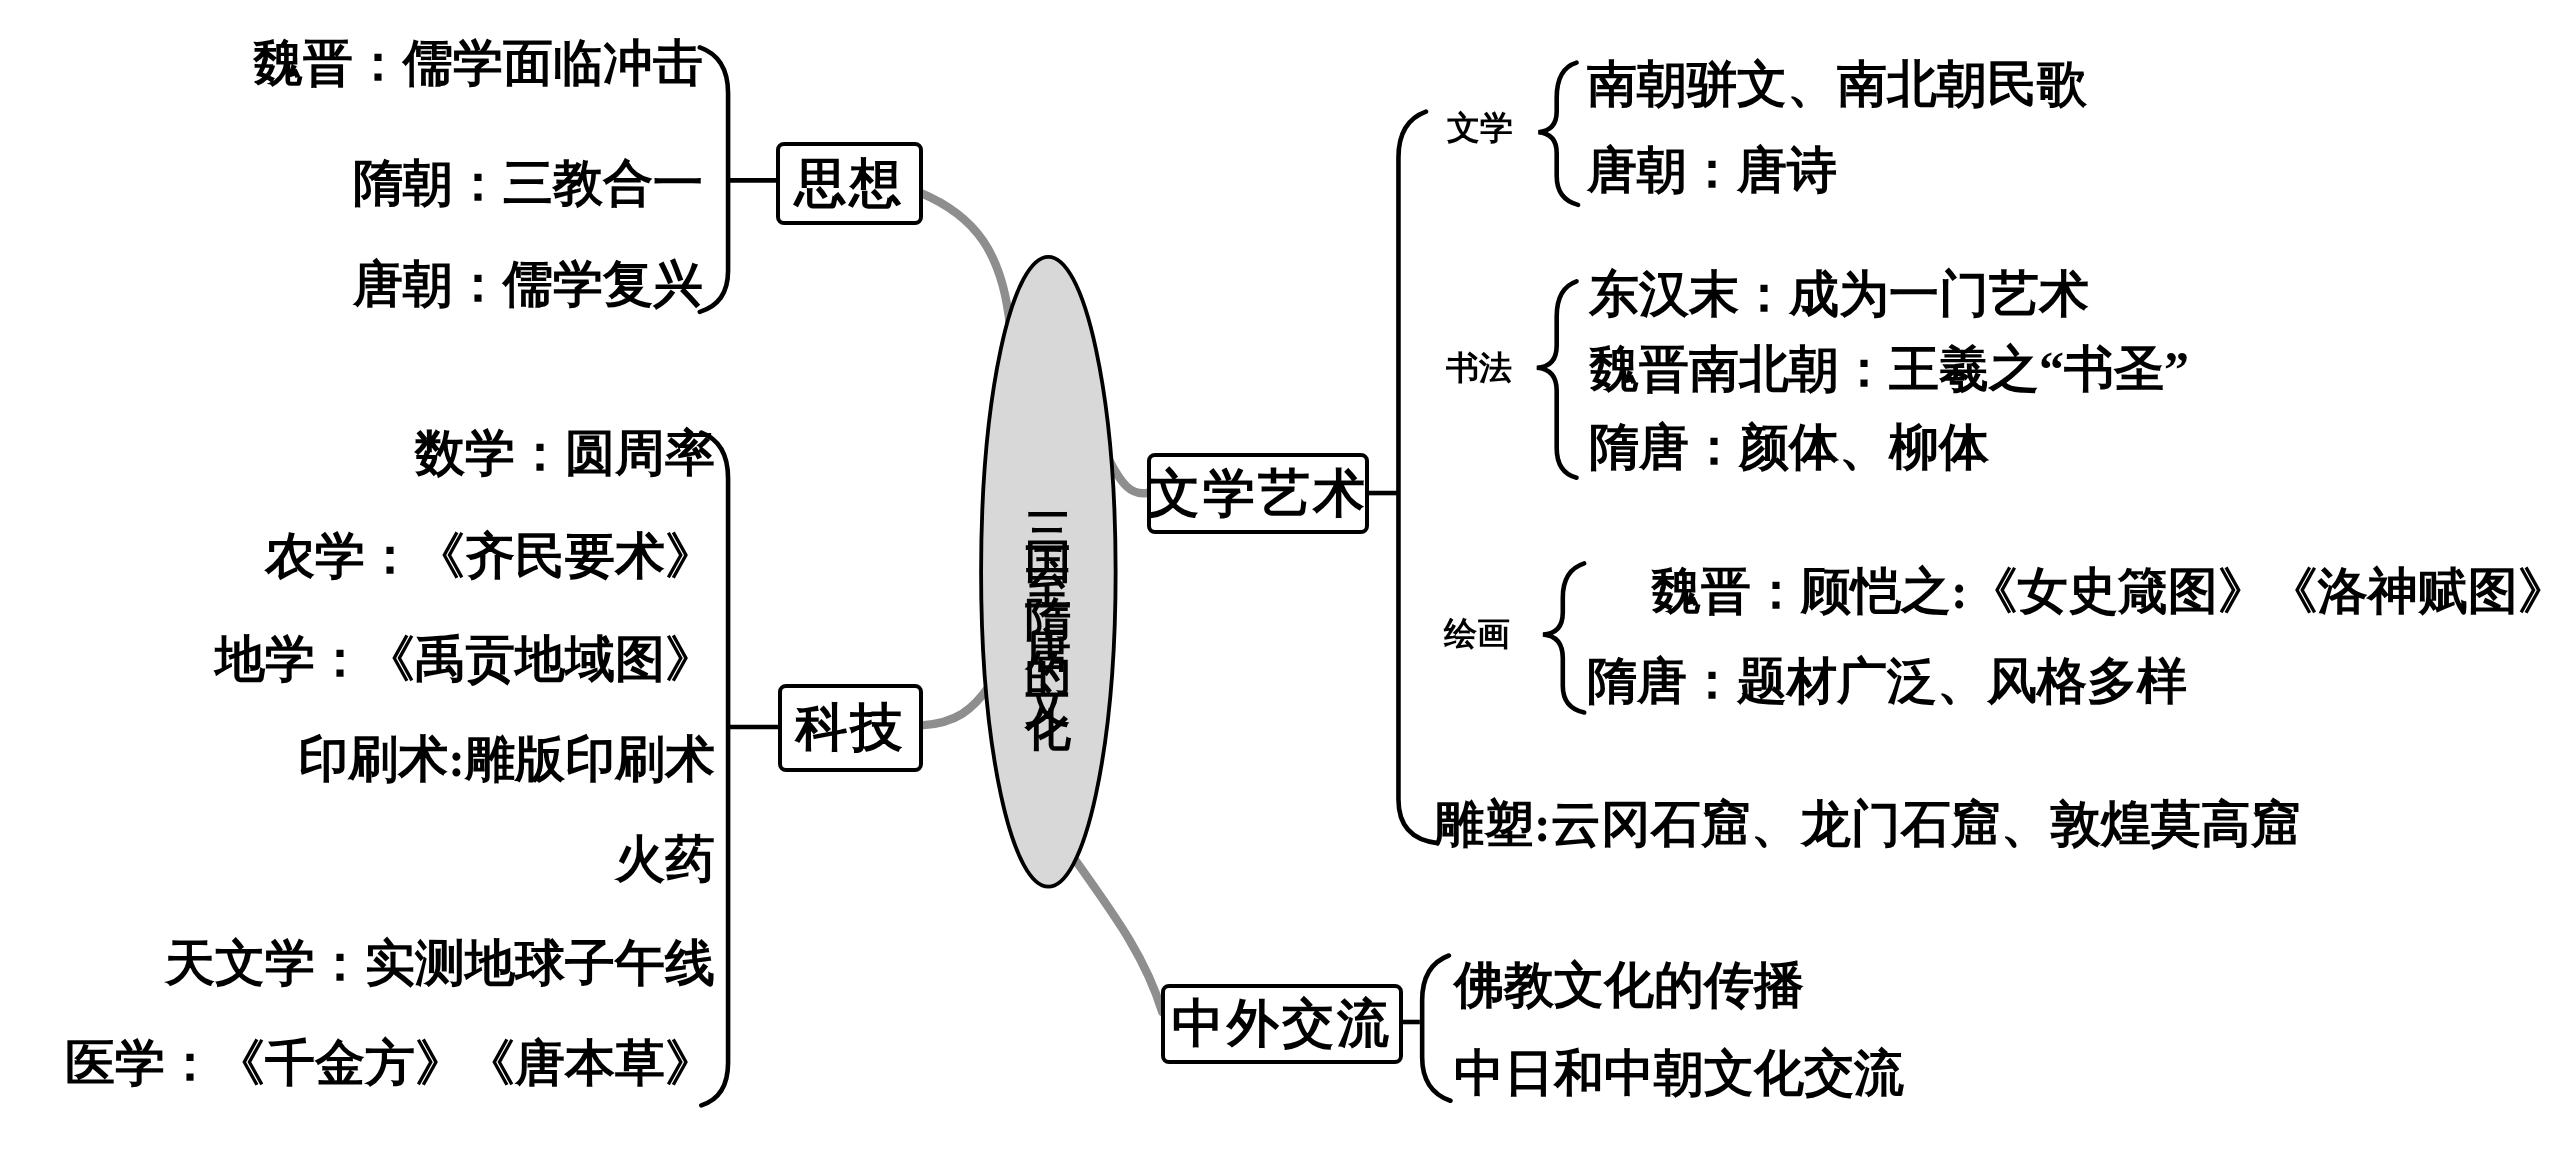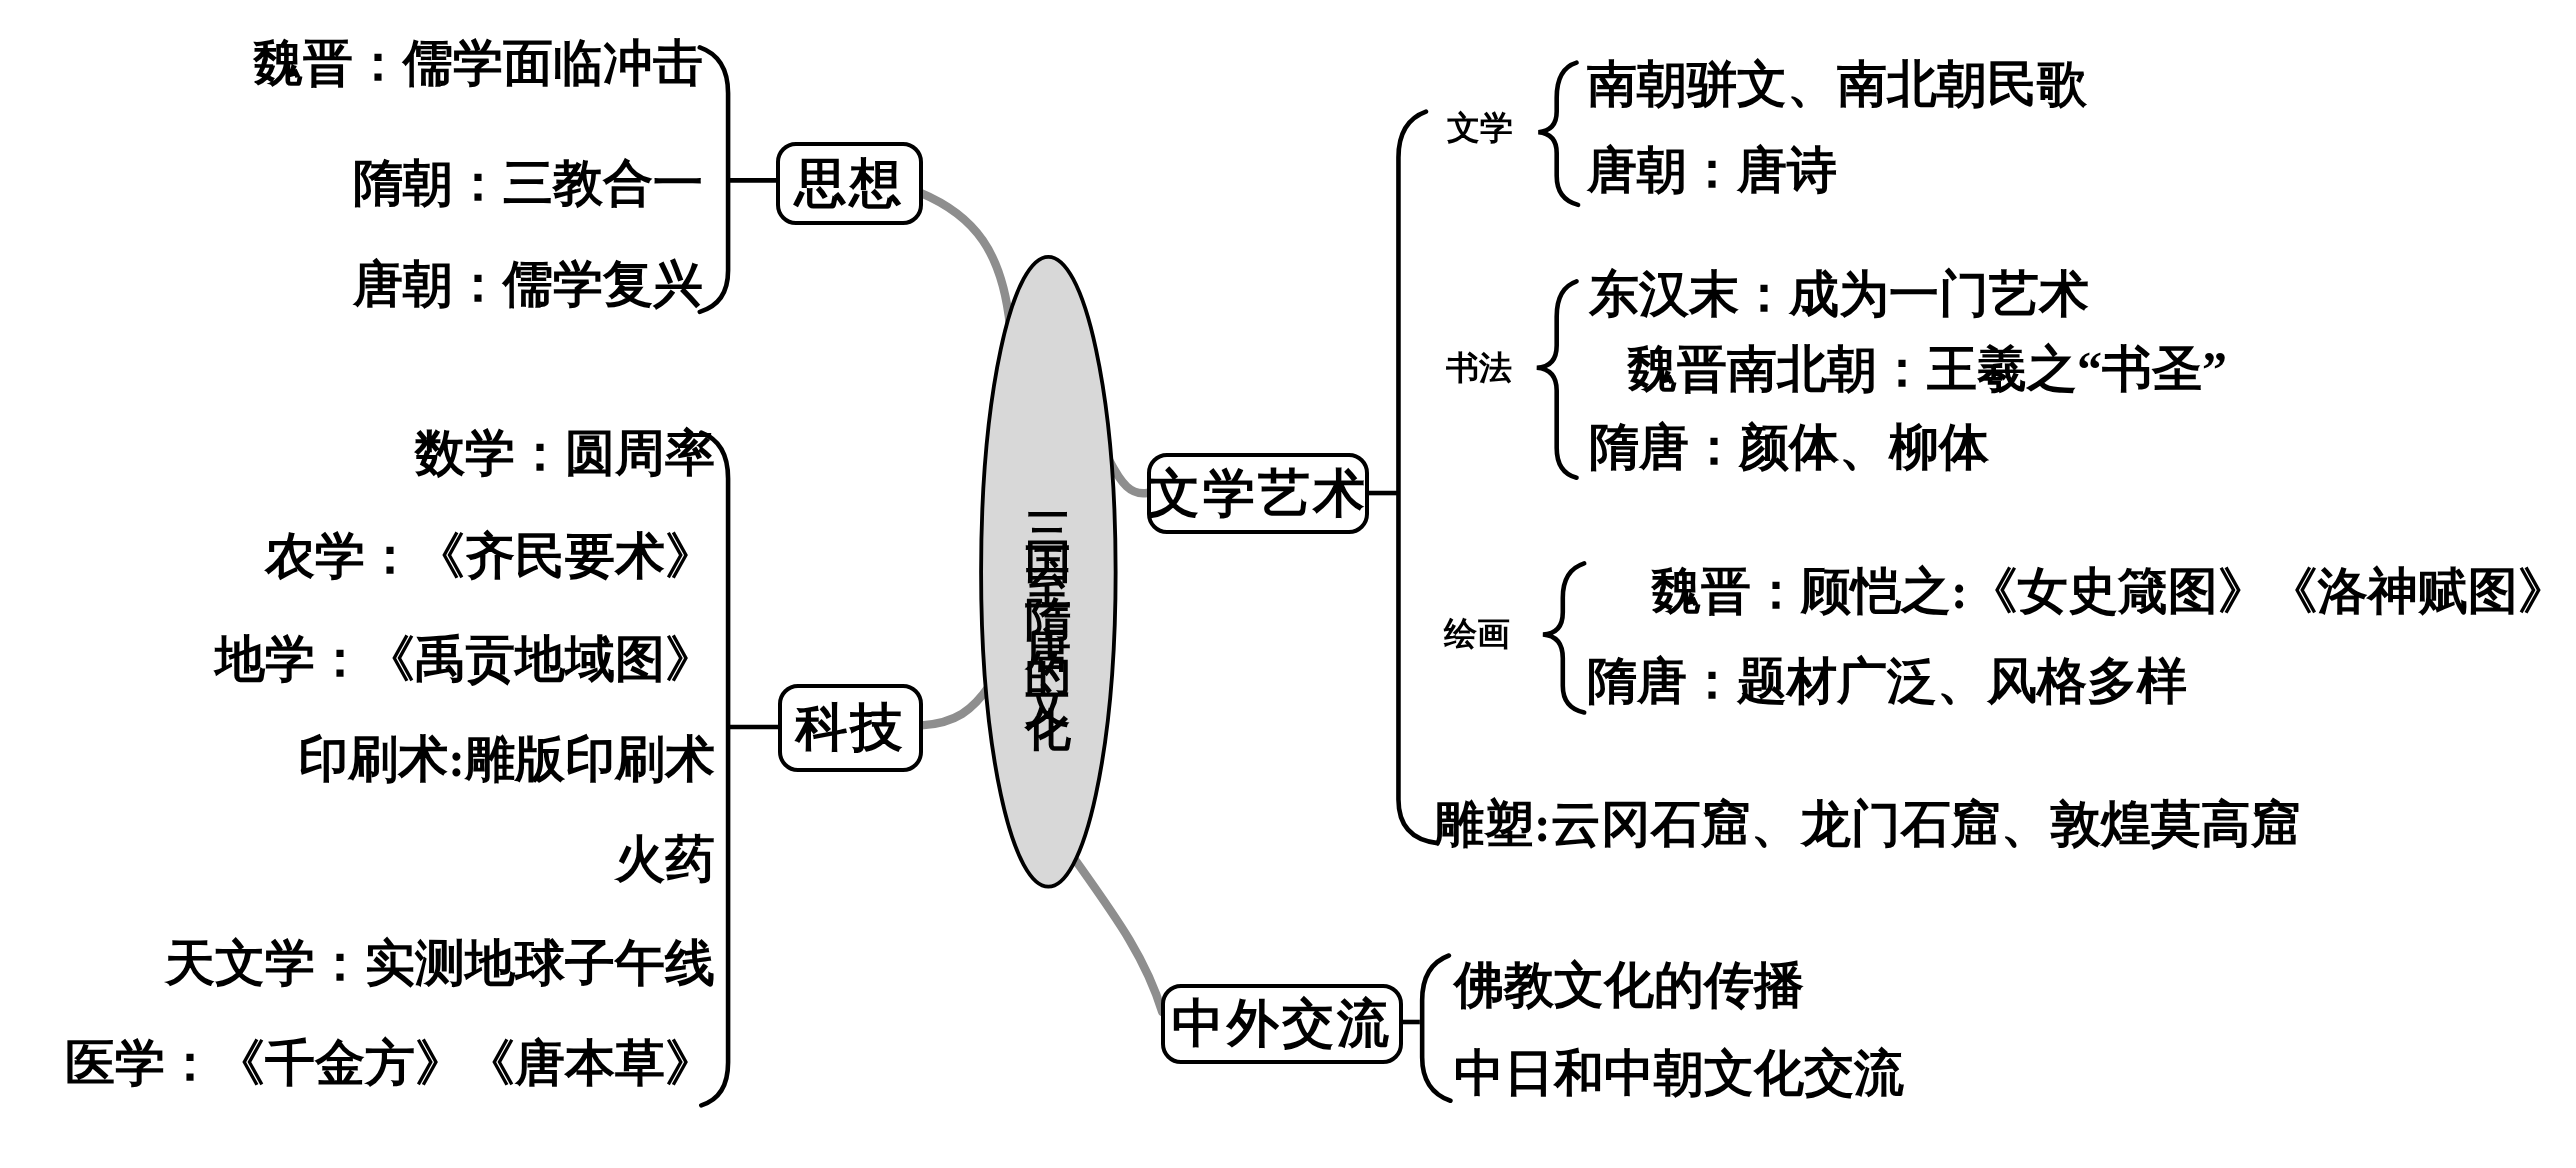--- a/index.html
+++ b/index.html
@@ -5,21 +5,21 @@
   html,body{margin:0;padding:0;background:#ffffff;}
   .canvas{
     position:relative;width:2576px;height:1168px;background:#ffffff;overflow:hidden;
     font-family:"Liberation Serif","DejaVu Serif",serif;font-weight:bold;color:#000;
   }
   .links{position:absolute;left:0;top:0;width:2576px;height:1168px;}
   .item{position:absolute;font-size:50px;white-space:nowrap;transform:translateY(-50%);line-height:1;}
   .l-thought{right:1873px;text-align:right;}
   .l-tech{right:1861px;text-align:right;}
   .box{
-    position:absolute;box-sizing:border-box;border:4.6px solid #000;border-radius:20px;background:#fff;
+    position:absolute;box-sizing:border-box;border:4.6px solid #000;border-radius:8px;background:#fff;
     display:flex;align-items:center;justify-content:center;font-size:52px;letter-spacing:3.1px;white-space:nowrap;line-height:1;
   }
   #box-thought{left:776px;top:142px;width:147px;height:83px;}
   #box-tech{left:778px;top:684px;width:145px;height:88px;text-align:right;}
   #box-litart{left:1147px;top:453px;width:222px;height:81px;}
   #box-exchange{left:1161px;top:984px;width:242px;height:80px;}
   .sublabel{position:absolute;font-size:33px;white-space:nowrap;transform:translate(-50%,-50%);line-height:1;}
   #sub-lit{left:1480px;top:128px;}
   #sub-cal{left:1479px;top:368px;}
   #sub-paint{left:1477px;top:634px;}
@@ -27,21 +27,21 @@
     position:absolute;left:1048px;top:587px;transform:translate(-50%,-50%);
     writing-mode:vertical-rl;text-orientation:upright;font-size:46px;letter-spacing:27.5px;line-height:1;white-space:nowrap;
   }
   
   #t0{top:63px;} #t1{top:183px;} #t2{top:284px;}
   
   #k0{top:453px;} #k1{top:556px;text-align:center;} #k2{top:659px;} #k3{top:759px;} #k4{top:859px;} #k5{top:963px;} #k6{top:1063px;}
   
   #lit0{left:1587px;top:84px;} #lit1{left:1587px;top:170px;}
   
-  #cal0{left:1589px;top:294px;} #cal1{left:1627px;top:369px;} #cal2{left:1589px;top:447px;}
+  #cal0{left:1589px;top:294px;} #cal1{left:1589px;top:369px;} #cal2{left:1589px;top:447px;}
   
   #pa0{left:1651px;top:591px;text-align:right;} #pa1{left:1587px;top:681px;}
   
   #sculpt{left:1434px;top:824px;}
   
   #ex0{left:1454px;top:985px;} #ex1{left:1454px;top:1073px;}
 </style>
 </head>
 <body>
 

